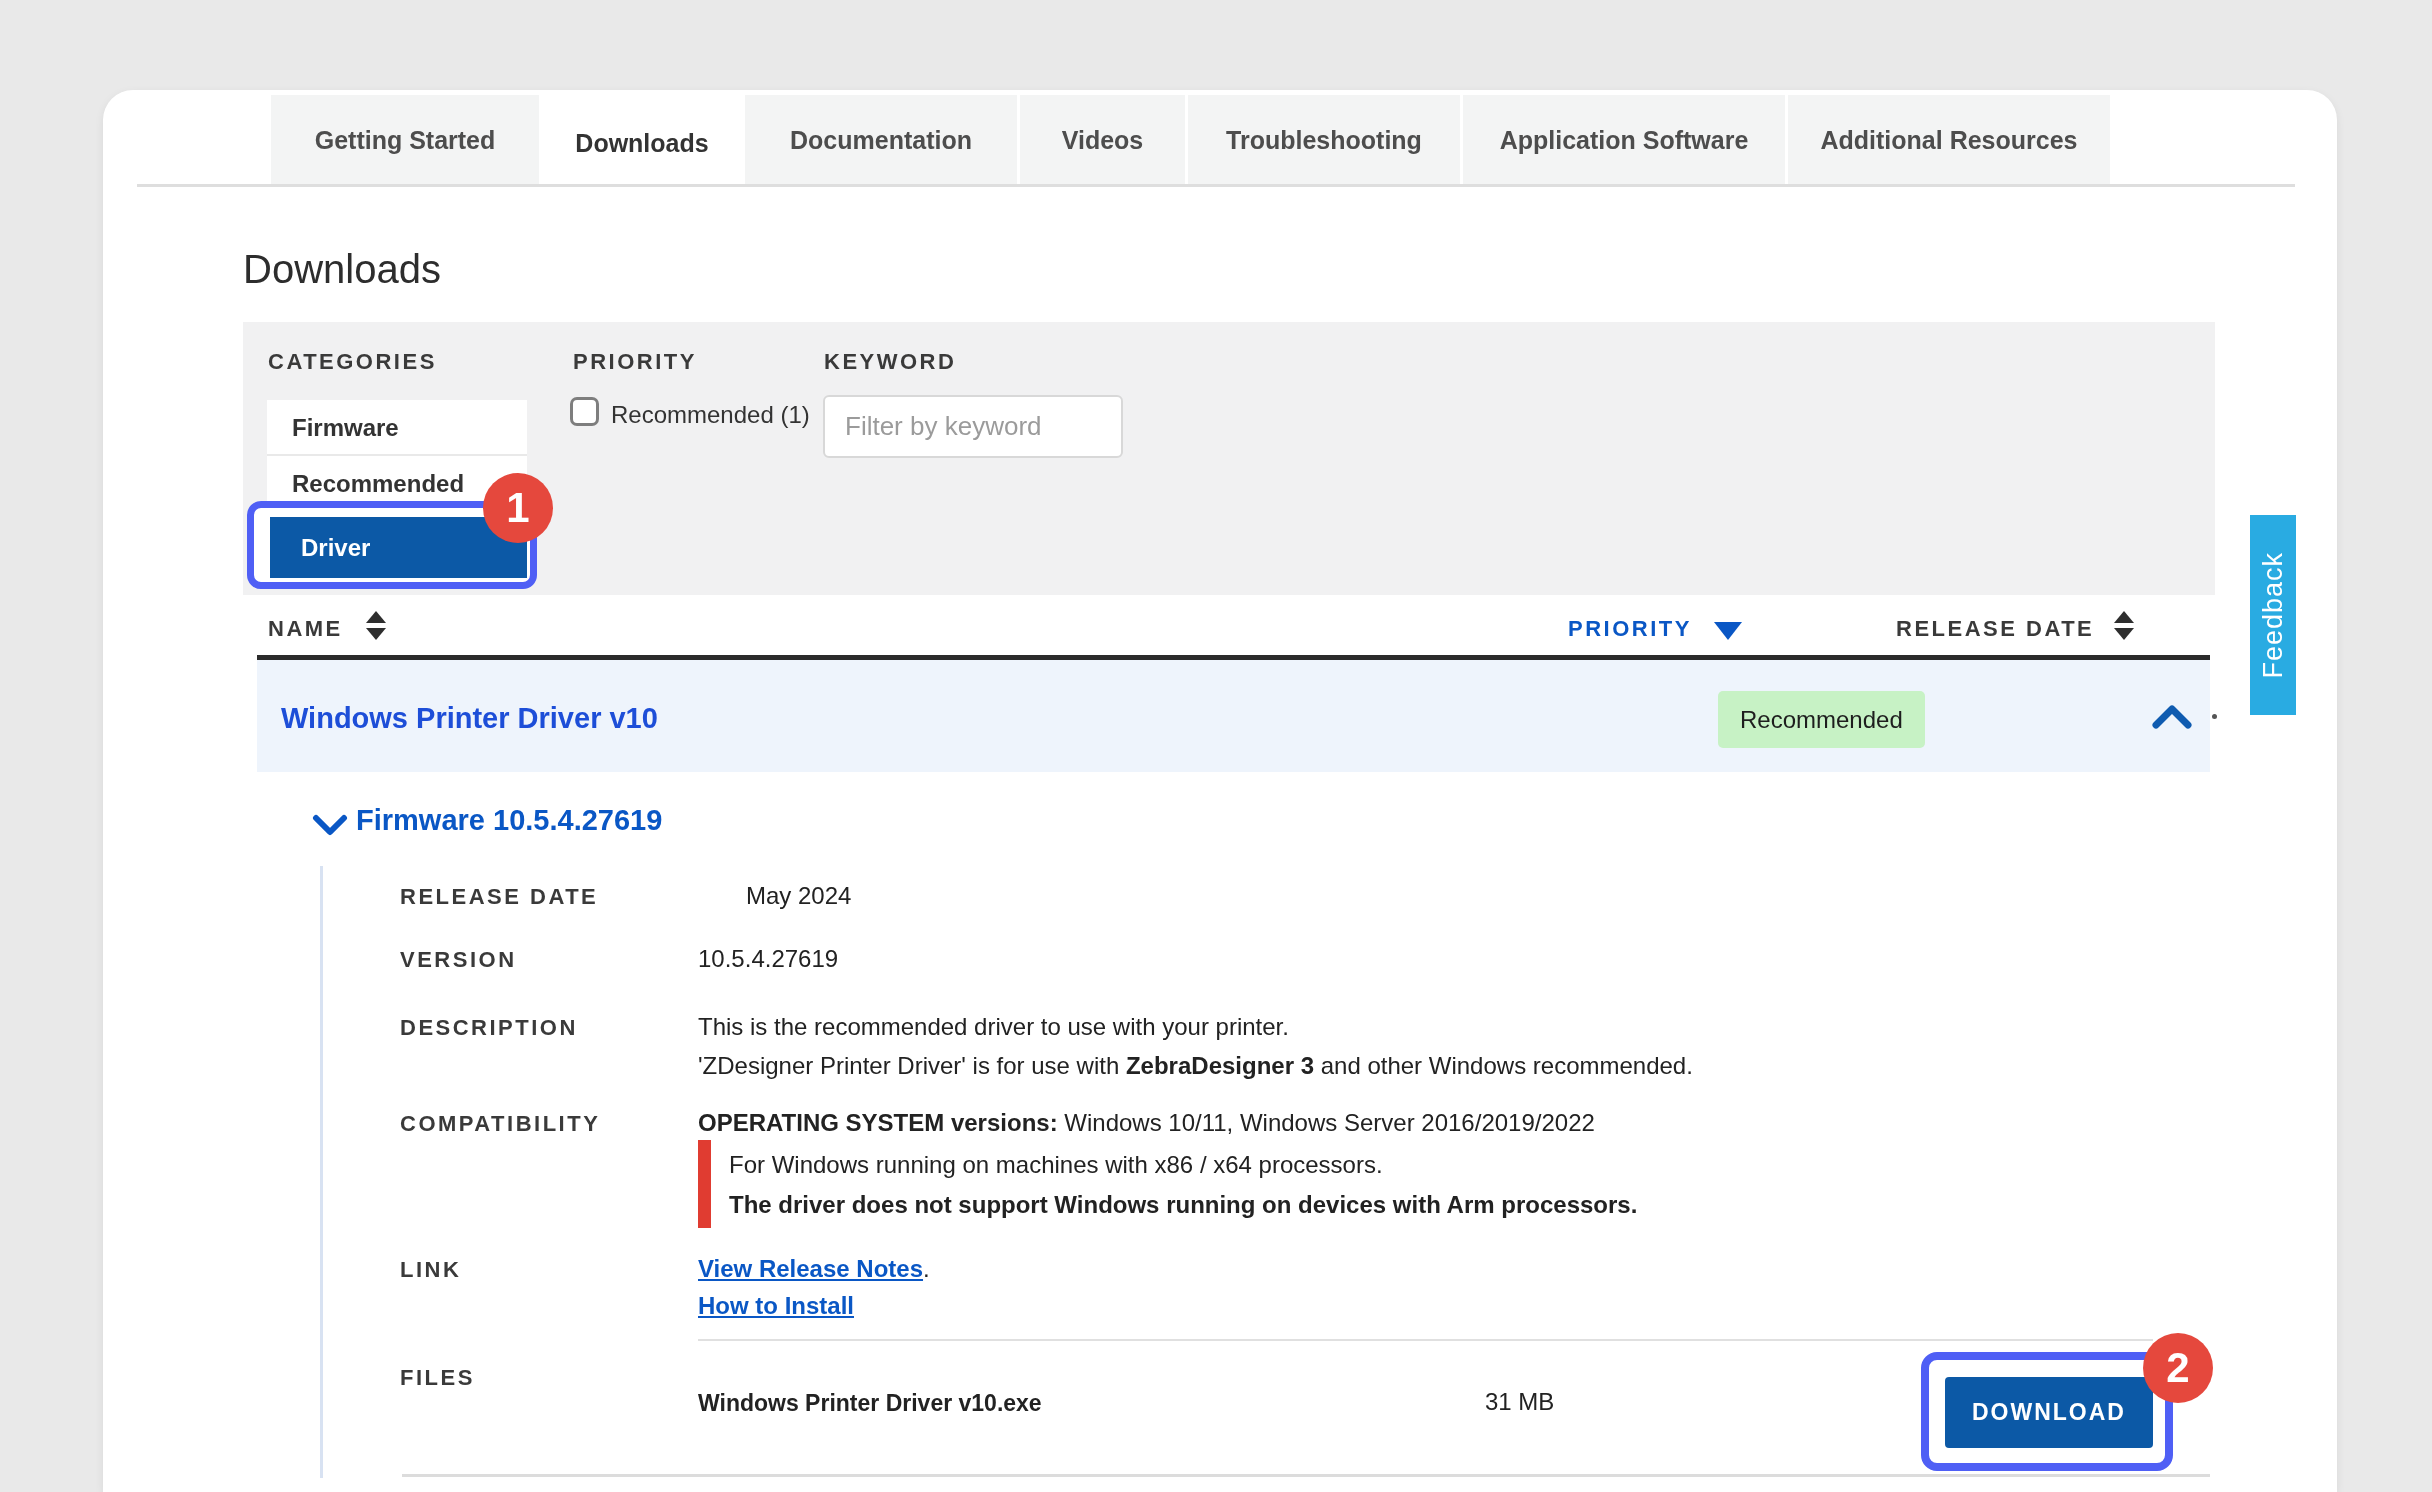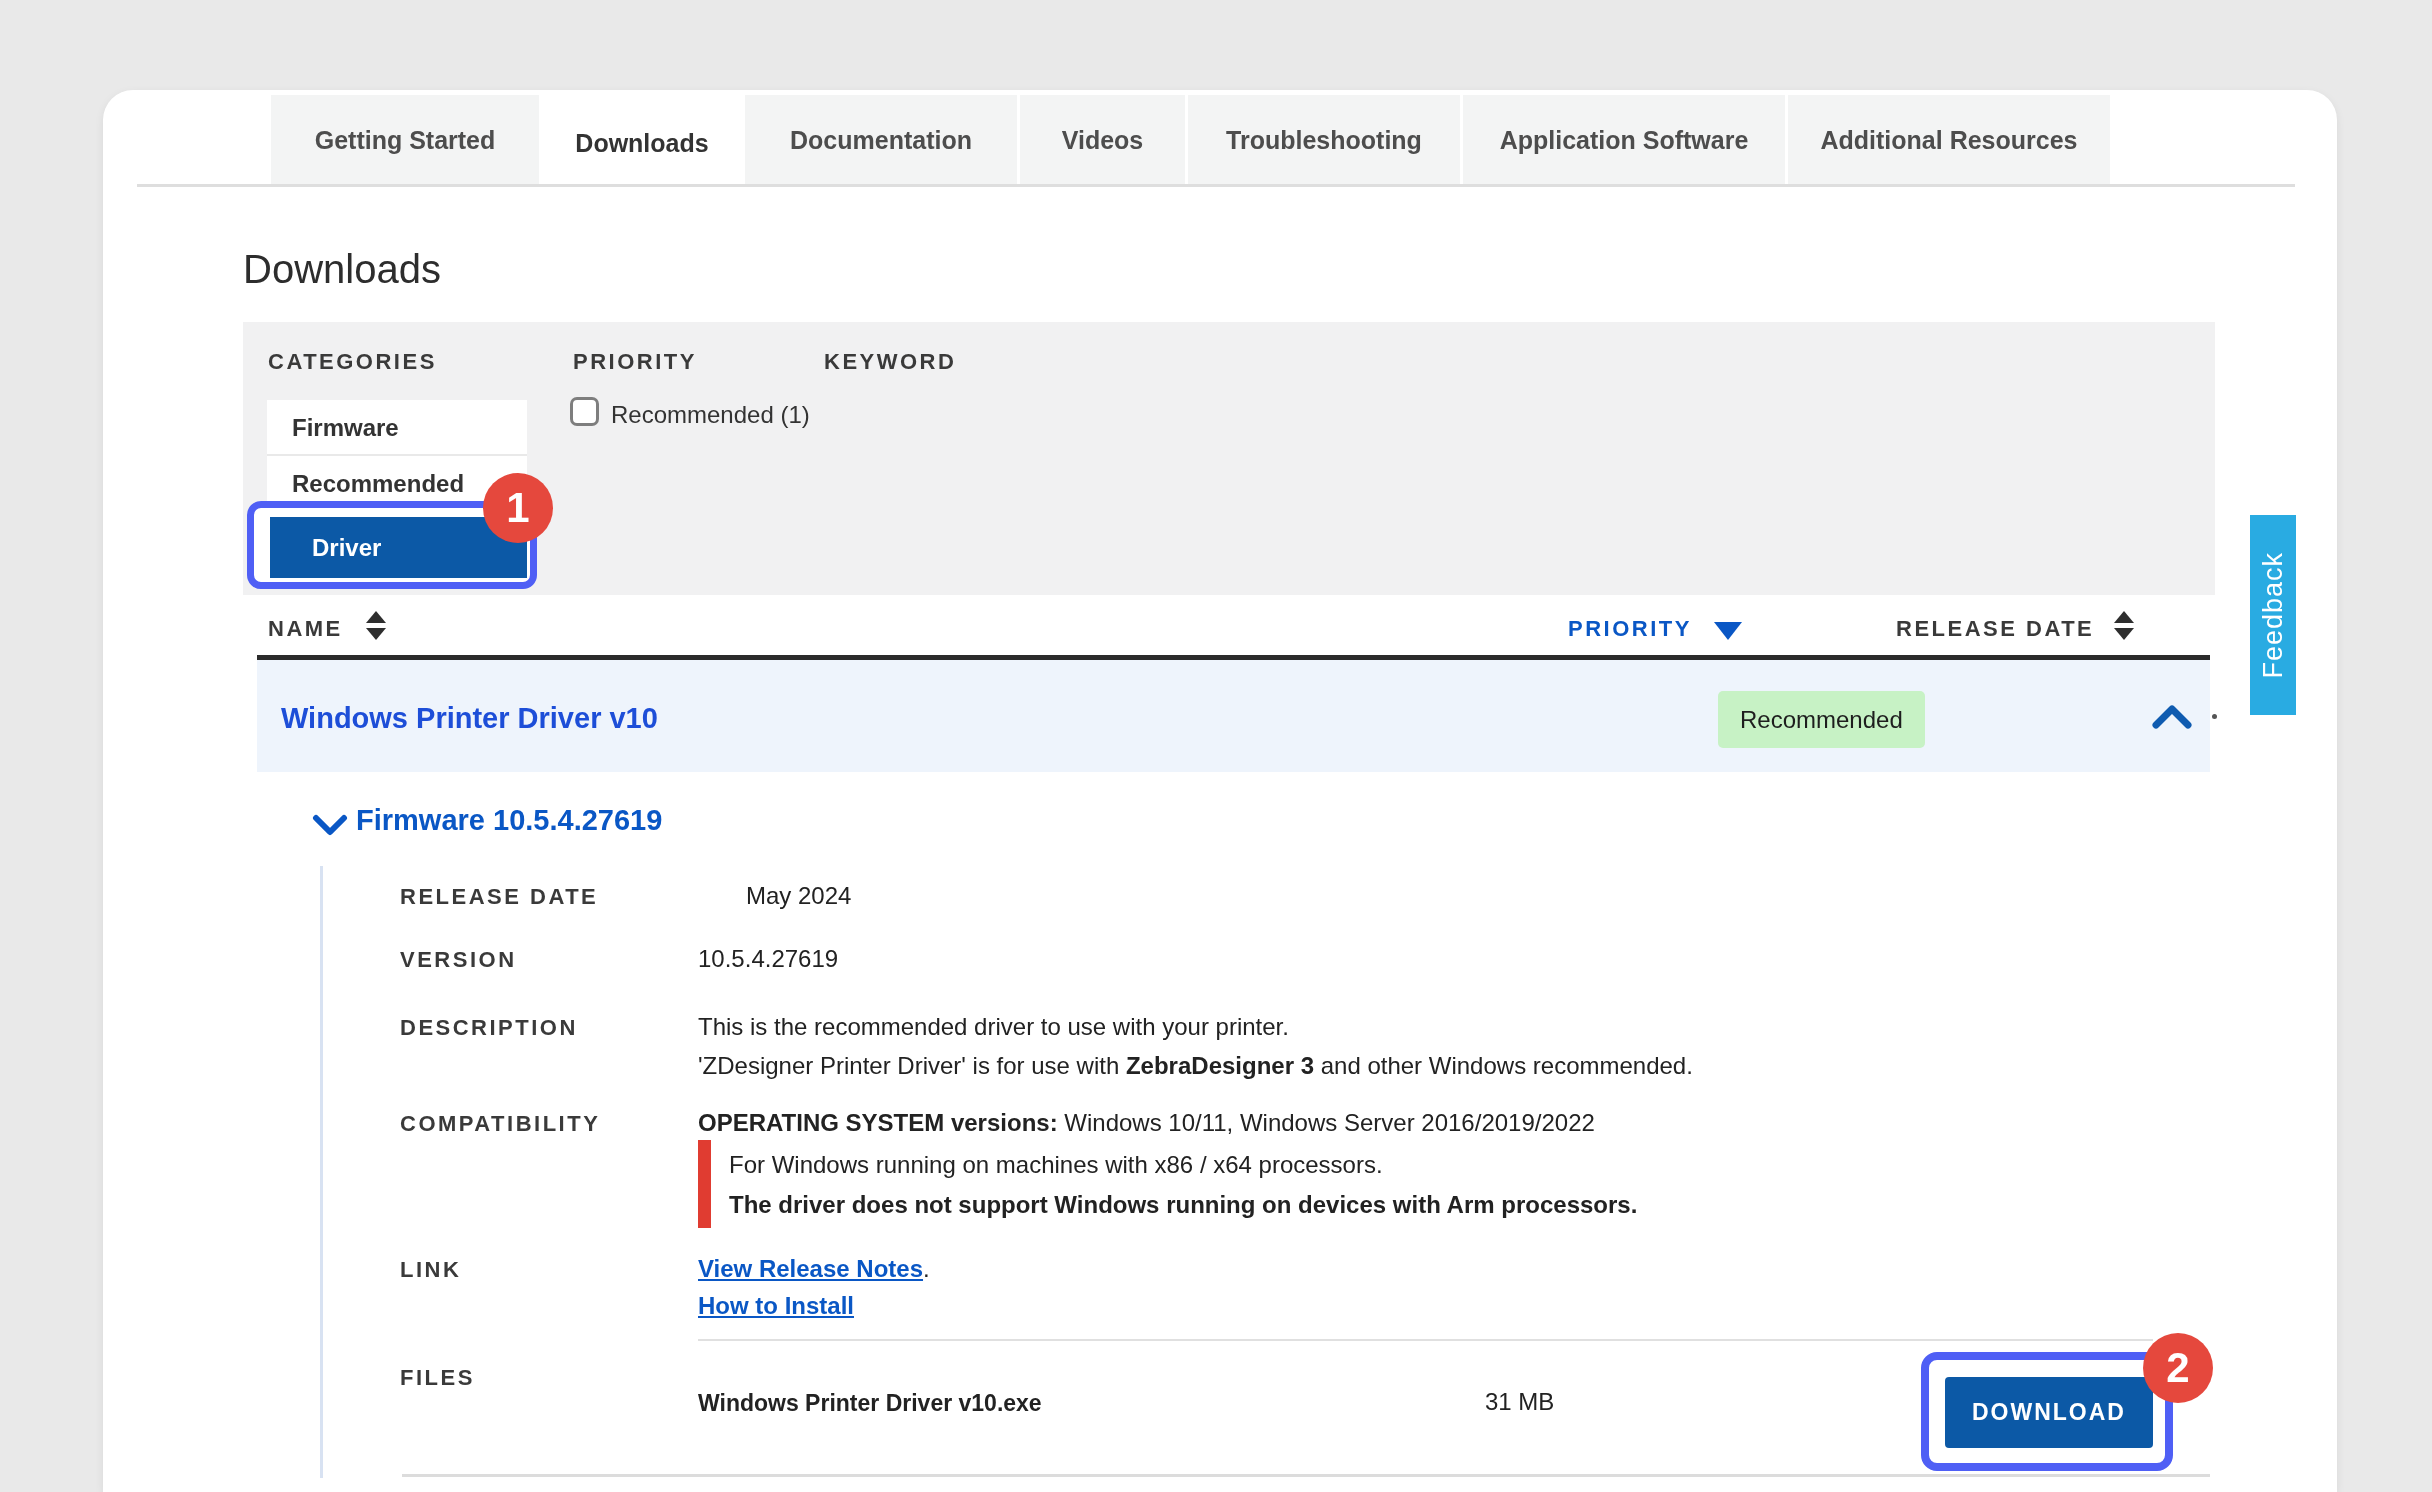--- a/index.html
+++ b/index.html
@@ -21,21 +21,21 @@
   .flabel{position:absolute;font-size:22px;font-weight:bold;letter-spacing:2.5px;color:#3A3A3A;white-space:nowrap;}
   .categories-label{left:268px;top:349px;}
   .priority-label{left:573px;top:349px;}
   .keyword-label{left:824px;top:349px;}
   .category-list{position:absolute;left:267px;top:400px;width:260px;z-index:1;}
   .category-item{height:56px;background:#ffffff;border-bottom:2px solid #E9E9E9;line-height:56px;
                  padding-left:25px;font-size:24px;font-weight:bold;color:#333;box-sizing:border-box;cursor:pointer;}
   .anno-box{position:absolute;border:7px solid #4F5FF5;border-radius:14px;background:#FFFFFF;box-sizing:border-box;z-index:2;}
   .anno1{left:247px;top:501px;width:290px;height:88px;}
   .driver-item{position:absolute;left:270px;top:517px;width:257px;height:61px;background:#0C59A6;color:#FFF;
-               line-height:61px;padding-left:42px;font-size:24px;font-weight:bold;box-sizing:border-box;z-index:3;cursor:pointer;}
+               line-height:61px;padding-left:31px;font-size:24px;font-weight:bold;box-sizing:border-box;z-index:3;cursor:pointer;}
   .num-badge{position:absolute;width:70px;height:70px;border-radius:50%;background:#E5483D;color:#FFF;
              font-size:42px;font-weight:bold;display:flex;align-items:center;justify-content:center;z-index:5;}
   .badge1{left:483px;top:473px;}
   .badge2{left:2143px;top:1333px;}
   .checkbox{position:absolute;left:570px;top:397px;width:29px;height:29px;background:#FFF;
             border:3px solid #7E7E7E;border-radius:7px;box-sizing:border-box;cursor:pointer;}
   .checkbox-label{position:absolute;left:611px;top:400px;font-size:24px;color:#333;line-height:29px;cursor:pointer;}
   .keyword-input{position:absolute;left:823px;top:395px;width:300px;height:63px;background:#FFF;
                  border:2px solid #D8D8D8;border-radius:6px;box-sizing:border-box;font-size:26px;color:#444;
                  padding:0 0 0 20px;font-family:"Liberation Sans",sans-serif;}
@@ -119,20 +119,21 @@
   <div class="category-list">
     <div class="category-item">Firmware</div>
     <div class="category-item">Recommended</div>
   </div>
   <div class="anno-box anno1"></div>
   <div class="driver-item">Driver</div>
   <div class="num-badge badge1">1</div>
 
   <div class="checkbox"></div>
   <div class="checkbox-label">Recommended (1)</div>
+  <input class="keyword-input" placeholder="Filter by keyword" style="">
 
   <div class="flabel col-name">NAME</div>
   <div class="sort-icon sort-name">
     <div class="tri-up"></div>
     <div class="tri-down"></div>
   </div>
   <div class="flabel col-priority">PRIORITY</div>
   <div class="tri-priority"></div>
   <div class="flabel col-release">RELEASE DATE</div>
   <div class="sort-icon sort-release">

